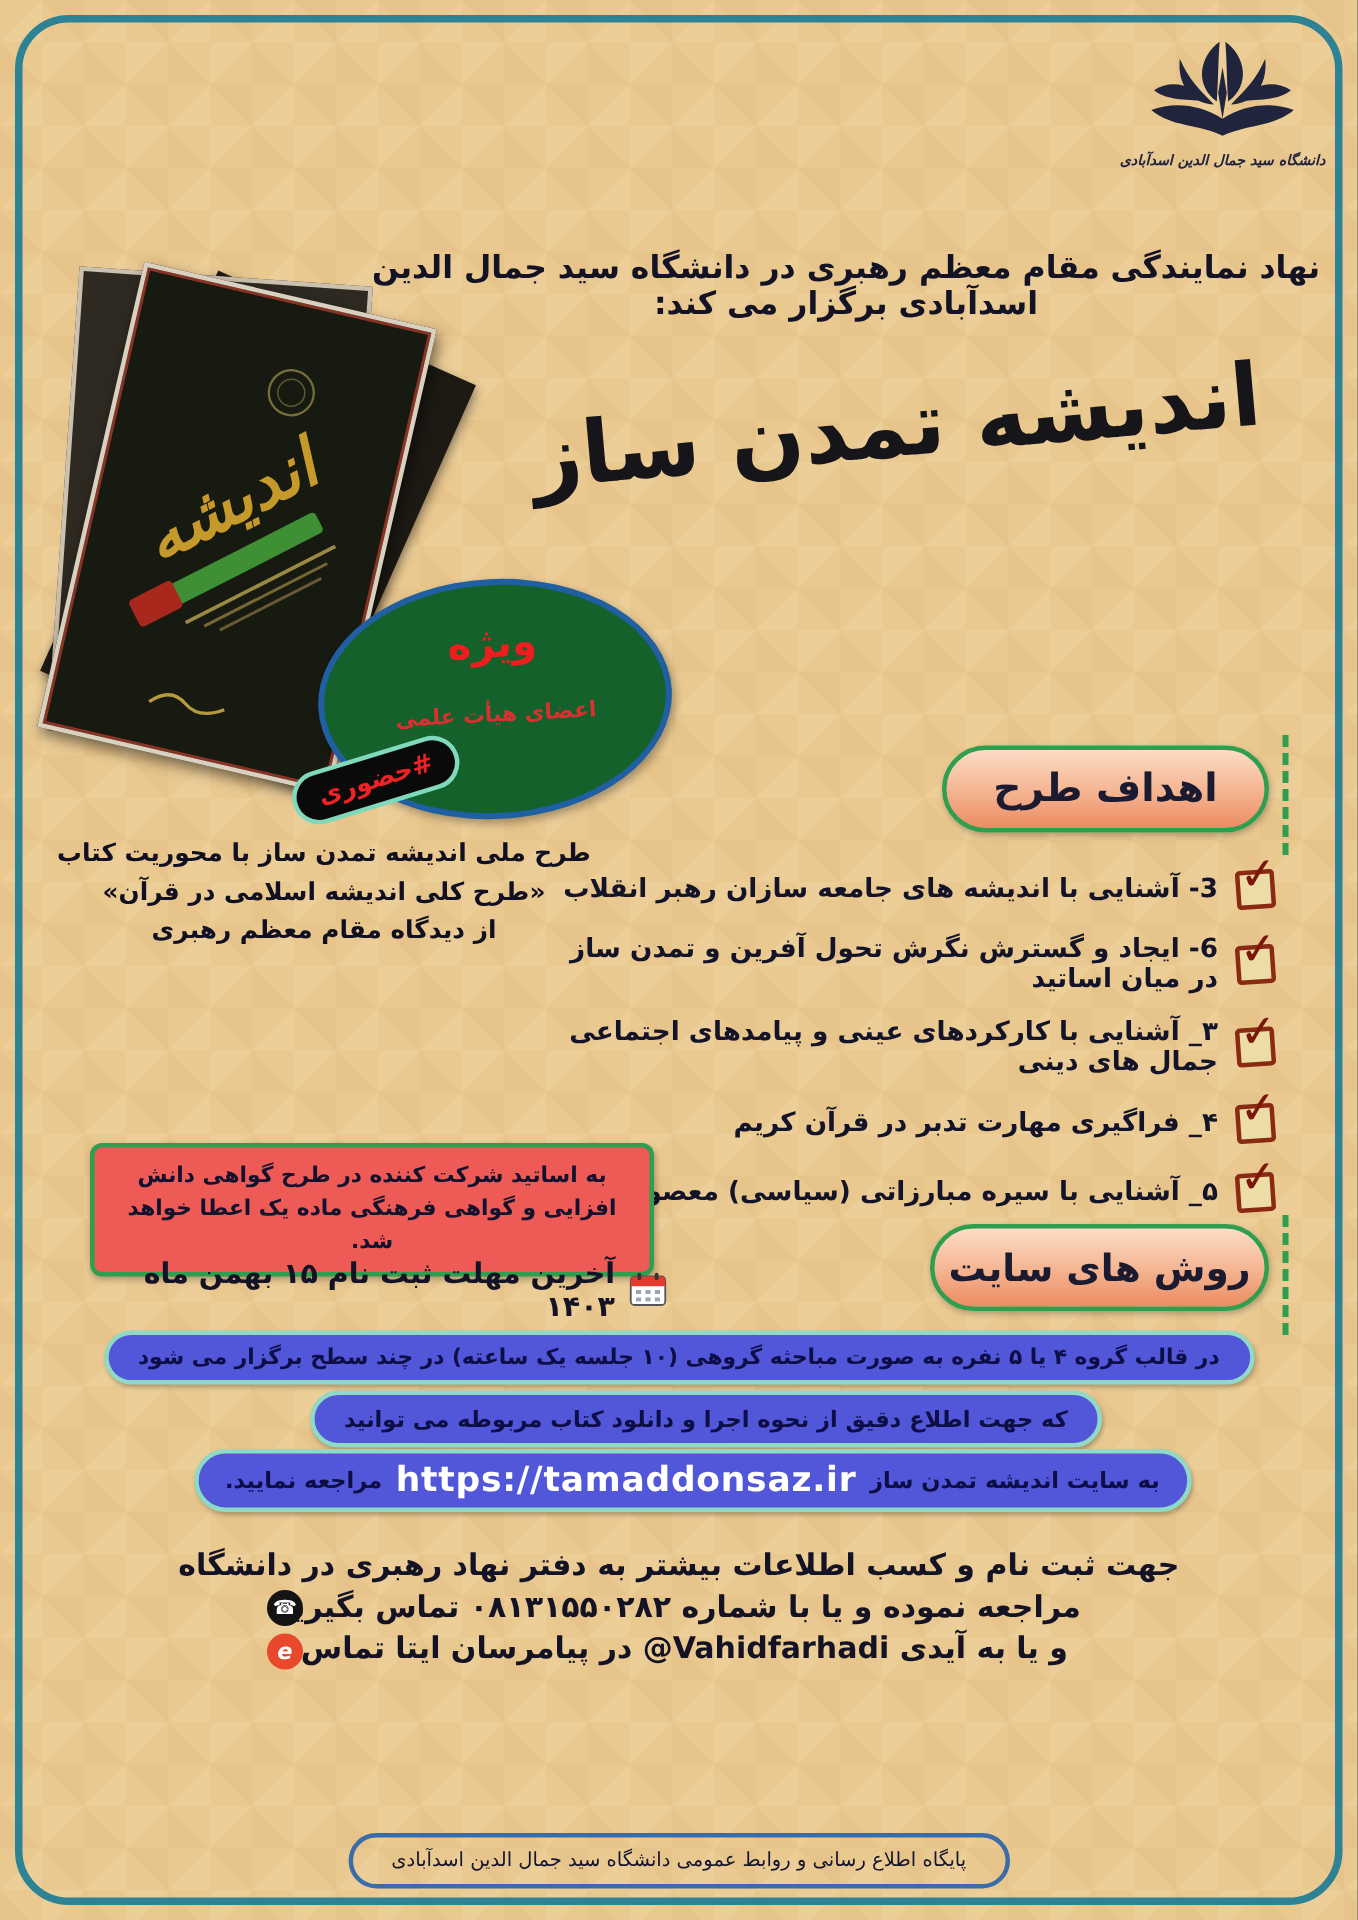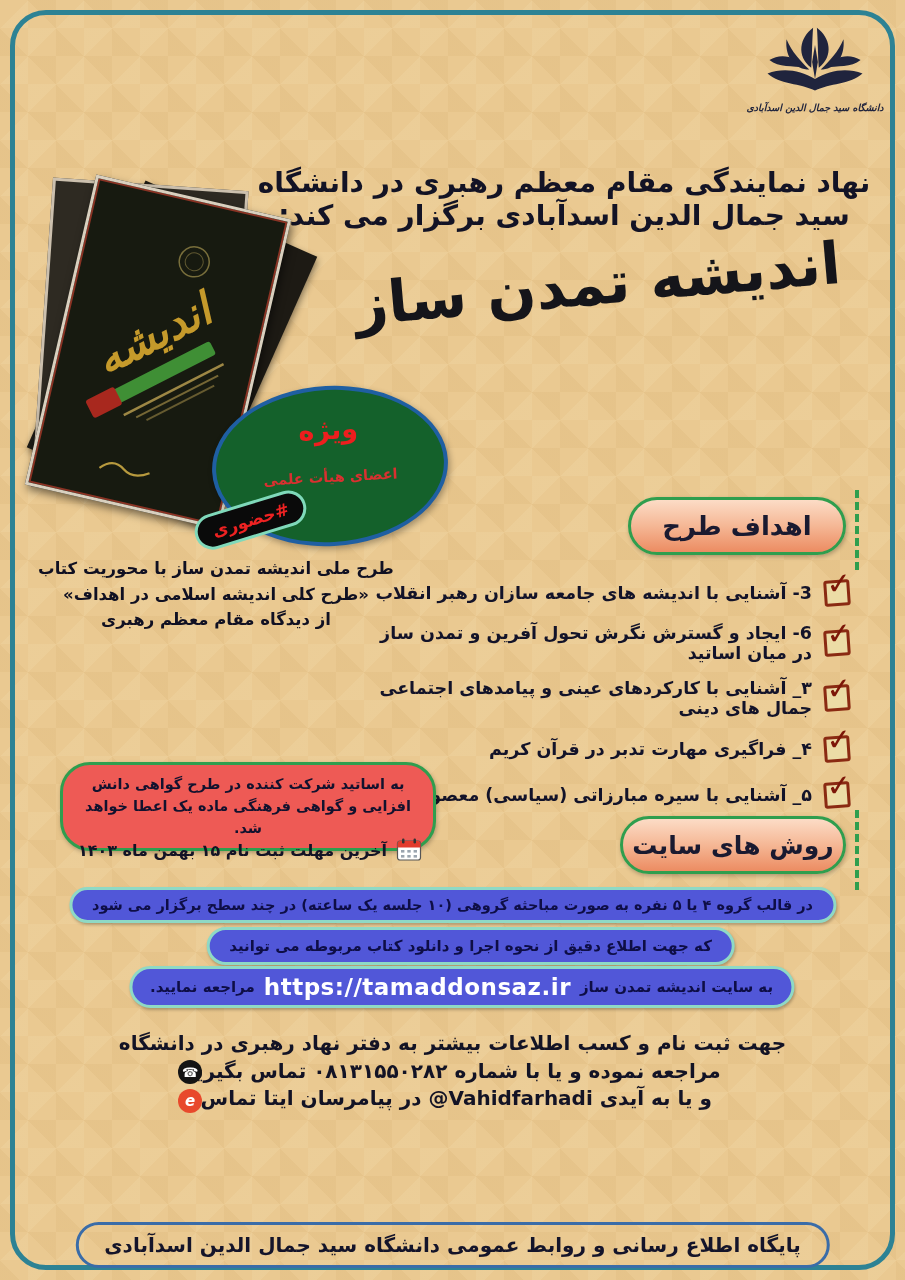--- a/index.html
+++ b/index.html
@@ -14,21 +14,21 @@
     background-size:56px 56px, 56px 56px;
     background-position:0 0, 28px 28px;
   }
   .frame { position:absolute; inset:10px; border:5px solid #2d8294; border-radius:36px; pointer-events:none; }
 
   .logo { position:absolute; top:24px; left:738px; width:154px; text-align:center; color:#20243d; }
   .logo svg { width:116px; height:76px; display:block; margin:0 auto; }
   .logo-caption { font-size:9.5px; font-weight:bold; font-style:italic; margin-top:2px; }
 
   .header-line { position:absolute; top:166px; left:238px; width:652px; text-align:center;
-    font-weight:bold; font-size:28px; color:#131325; }
+    font-weight:bold; font-size:21px; color:#131325; }
 
   .book { position:absolute; top:172px; left:6px; width:305px; height:395px; }
   .book .b { position:absolute; }
   .b3 { top:34px; left:72px; width:188px; height:292px; background:#1d1a14; transform:rotate(24deg);
         box-shadow:2px 3px 7px rgba(0,0,0,.45); }
   .b2 { top:12px; left:36px; width:196px; height:310px; background:#2e2a22; border:3px solid #ccc0ae; transform:rotate(4deg); }
   .b1 { top:21px; left:52px; width:200px; height:318px; background:#171a10; border:3px solid #d9d0bf;
         box-shadow: inset 0 0 0 2px #8a3324, 3px 4px 9px rgba(0,0,0,.5); transform:rotate(13deg); }
   .b1 svg { width:100%; height:100%; display:block; }
 
@@ -59,46 +59,46 @@
   #dash-methods { left:855px; top:810px; height:80px; }
 
   .goals-list { position:absolute; top:577px; left:368px; width:482px; }
   .goal { display:flex; align-items:center; gap:12px; margin-bottom:15px; min-height:31px;
     font-size:17.5px; font-weight:bold; color:#131329; }
   .checkbox { flex:0 0 auto; width:26px; height:26px; background:#ecdca6; border:3px solid #8a2a12;
     border-radius:3px; transform:rotate(-4deg); position:relative; }
   .checkbox .mark { position:absolute; top:-14px; left:0; font-size:30px; font-weight:bold; color:#7c1608; line-height:1; }
 
   .cert { position:absolute; top:762px; left:60px; width:376px; background:#ee5a55; border:3px solid #2f9e4e;
-    border-radius:30px; padding:9px 18px; text-align:center; font-size:14.5px; font-weight:bold;
+    border-radius:8px; padding:9px 18px; text-align:center; font-size:14.5px; font-weight:bold;
     color:#12122e; line-height:1.5; box-shadow:1px 2px 4px rgba(0,0,0,.25); }
 
   .deadline { position:absolute; top:838px; left:55px; width:390px; display:flex; align-items:center;
-    justify-content:center; gap:9px; font-size:16px; font-weight:bold; color:#131325; }
+    justify-content:center; gap:9px; font-size:19px; font-weight:bold; color:#131325; }
   .cal-icon svg { width:26px; height:24px; display:block; }
 
   .bluebanner { position:absolute; background:#5157d8; border:3px solid #8fd9c5; border-radius:24px;
     color:#0e0e46; font-weight:bold; text-align:center; white-space:nowrap; padding:7px 20px;
     box-shadow:1px 2px 3px rgba(0,0,0,.25); }
   #bb1 { top:887px; left:50%; transform:translateX(-50%); font-size:14.5px; }
   #bb2 { top:927px; left:52%; transform:translateX(-50%); font-size:15px; }
   #site { top:966px; left:51%; transform:translateX(-50%); display:flex; align-items:center; gap:9px;
     border-radius:28px; padding:5px 18px; }
   #site .pre, #site .post { font-size:15px; font-weight:bold; color:#0e0e46; }
   #site .url { font-size:23px; font-weight:bold; color:#ffffff; direction:ltr; letter-spacing:.5px; cursor:pointer; }
 
   .contact { position:absolute; top:1030px; left:50%; transform:translateX(-50%); width:700px;
     text-align:center; font-size:20px; font-weight:bold; color:#131325; line-height:1.38; }
   .ct-icon { position:absolute; width:24px; height:24px; border-radius:50%;
     display:flex; align-items:center; justify-content:center; }
   #phone-icon { left:178px; top:1060px; background:#141414; color:#fff; font-size:13px; }
   #eitaa-icon { left:178px; top:1089px; background:#e8492c; color:#fff; font-size:15px; font-weight:bold; font-style:italic; }
 
   .footer { position:absolute; top:1222px; left:50%; transform:translateX(-50%); border:3px solid #3a6ca8;
-    border-radius:24px; padding:8px 26px; font-size:20px; font-weight:bold; color:#14142a; white-space:nowrap; }
+    border-radius:24px; padding:8px 26px; font-size:13px; font-weight:normal; color:#14142a; white-space:nowrap; }
 </style>
 </head>
 <body>
 
 <div class="poster">
   <div class="frame"></div>
 
   <div class="logo">
     <span>
       <svg viewBox="0 0 120 80" xmlns="http://www.w3.org/2000/svg">
@@ -142,21 +142,21 @@
   <div class="title">اندیشه تمدن ساز</div>
 
   <div class="special">
     <div class="l1">ویژه</div>
     <div class="l2">اعضای هیأت علمی</div>
   </div>
   <div class="hashtag">#حضوری</div>
 
   <div class="plan-desc">
     <div>طرح ملی اندیشه تمدن ساز با محوریت کتاب</div>
-    <div>«طرح کلی اندیشه اسلامی در اهداف»</div>
+    <div>«طرح کلی اندیشه اسلامی در قرآن»</div>
     <div>از دیدگاه مقام معظم رهبری</div>
   </div>
 
   <div class="section-pill" id="goals-pill">اهداف طرح</div>
   <div class="dash" id="dash-goals"></div>
 
   <div class="goals-list">
     <div class="goal">
       <span class="checkbox">
           <span class="mark">✓</span>

